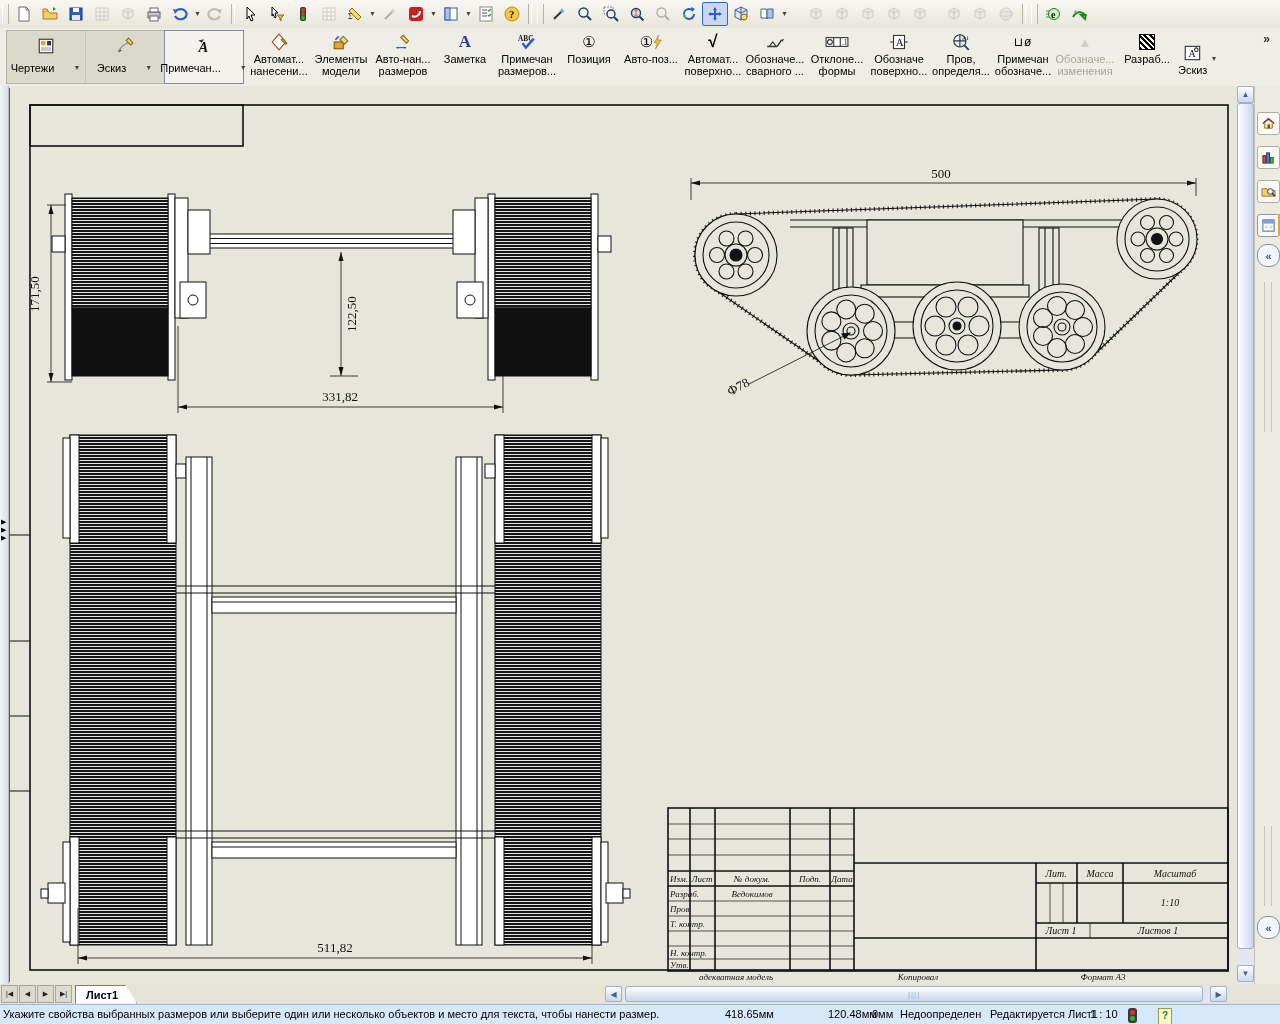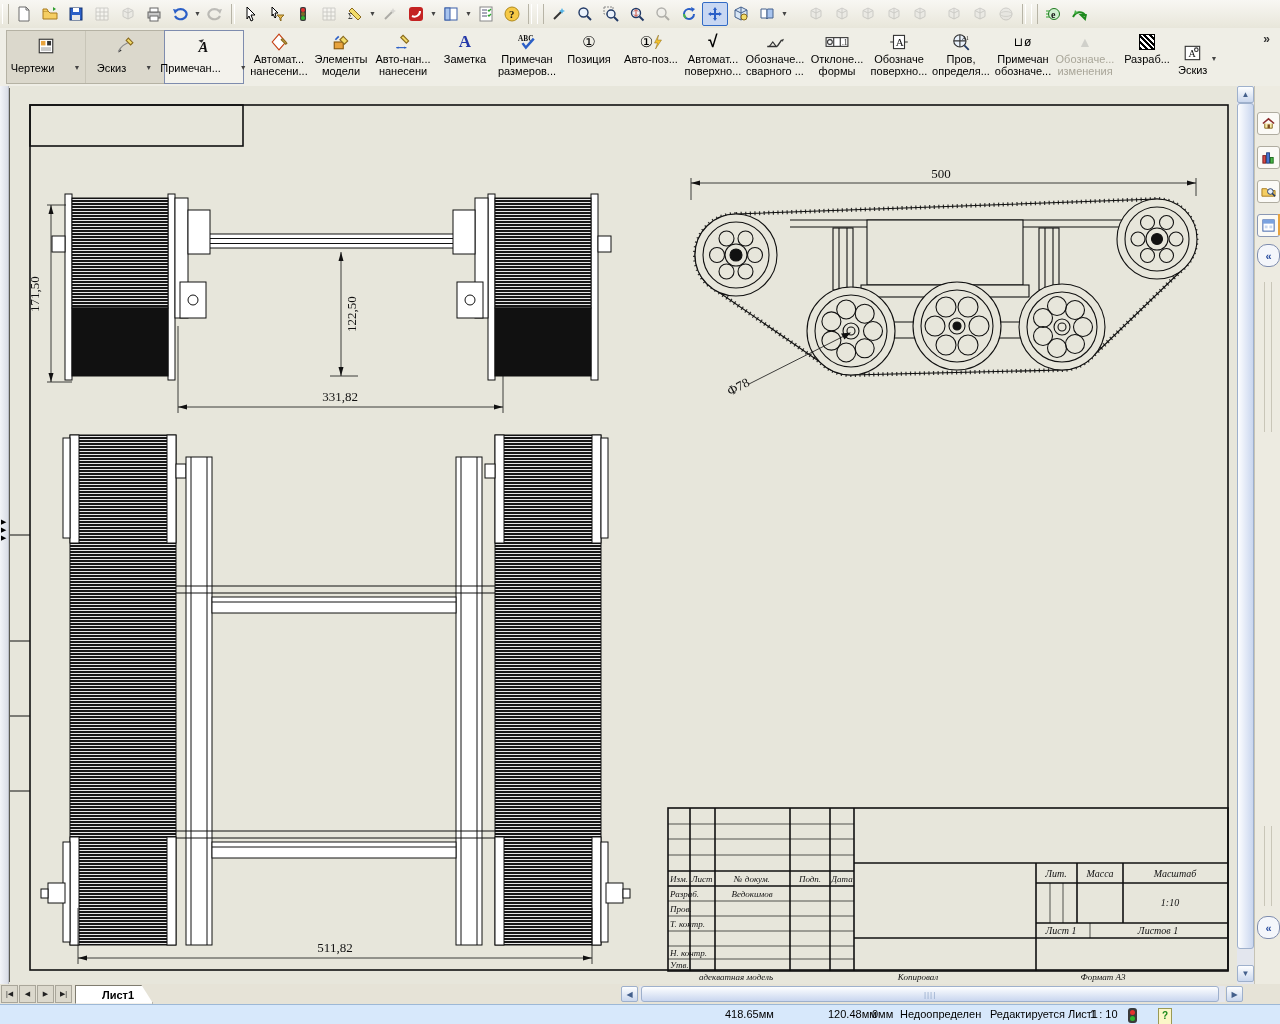--- a/index.html
+++ b/index.html
@@ -52,21 +52,21 @@
   .tpbtn svg{width:15px;height:15px;}
   .tpbtn.sel{border-color:#8A97B4;}
   .tpmark{position:absolute;left:23px;width:3px;height:21px;background:#E8A33D;}
   .chev{position:absolute;left:2px;width:21px;height:21px;border:1px solid #7E8CAE;border-radius:10px;
         color:#2B4FA0;font-weight:bold;font-size:11px;display:flex;align-items:center;justify-content:center;background:#F4F6FB;}
   .rails{position:absolute;left:9px;width:6px;border-left:1px solid #C9C6B8;border-right:1px solid #C9C6B8;}
   
   .tabrow{position:absolute;left:0;top:984px;width:1280px;height:20px;background:#E6E3D7;display:flex;align-items:center;}
   .navbtn{width:15px;height:16px;margin-left:1px;background:#DCD9CD;border:1px solid #A9A69A;
           font-size:7px;display:flex;align-items:center;justify-content:center;color:#222;}
-  .sheettab{height:18px;margin-left:3px;padding:0 18px 0 26px;background:#FFFFFF;border:1px solid #7F7C70;border-bottom:none;
+  .sheettab{height:18px;margin-left:3px;padding:0 18px 0 10px;background:#FFFFFF;border:1px solid #7F7C70;border-bottom:none;
             clip-path:polygon(0 0,calc(100% - 12px) 0,100% 100%,0 100%);
             display:flex;align-items:center;font-weight:bold;font-size:11px;}
   .tabfiller{flex:0 0 468px;height:20px;}
   .hbtn{width:17px;height:16px;background:linear-gradient(#FDFEFF,#CBD8EE);border:1px solid #9EB0CC;border-radius:2px;
         color:#44608C;font-size:8px;display:flex;align-items:center;justify-content:center;box-sizing:border-box;}
   .htrack{width:586px;height:16px;background:#E3E6EE;margin:0 1px;position:relative;}
   .hthumb{position:absolute;left:2px;top:0;width:578px;height:16px;background:linear-gradient(#FDFEFF,#C9D6EF);
           border:1px solid #9EB0CC;border-radius:3px;box-sizing:border-box;
           display:flex;align-items:center;justify-content:center;color:#8FA6C8;font-size:8px;letter-spacing:1px;}
   
@@ -488,21 +488,21 @@
       <span class="t2lbl"><span>Элементы</span><br><span>модели</span></span>
     </div>
     <div class="t2btn">
       <span class="t2icon">
           <svg width="18" height="18" viewBox="0 0 16 16">
             <path d="M2 13h9" stroke="#2B5FC7"></path>
             <path d="M2 13l2-1v2zM11 13l-2-1v2z" fill="#2B5FC7"></path>
             <path d="M8 2l5 5-2 2-5-5z" fill="#F2DC6A" stroke="#8A6A1E"></path>
           </svg>
         </span>
-      <span class="t2lbl"><span>Авто-нан...</span><br><span>нанесени</span></span>
+      <span class="t2lbl"><span>Авто-нан...</span><br><span>размеров</span></span>
     </div>
     <div class="t2btn">
       <span class="t2icon">
           <span style="color:#2438A8;font-weight:bold;font-size:17px;font-family:'Liberation Serif',serif">A</span>
         </span>
       <span class="t2lbl"><span>Заметка</span></span>
     </div>
     <div class="t2btn">
       <span class="t2icon">
           <svg width="22" height="18" viewBox="0 0 18 16">
@@ -941,20 +941,21 @@
       </span>
     <span class="tabfiller"></span>
     <span class="hbtn">◀</span>
     <span class="htrack">
       <span class="hthumb">||||</span>
     </span>
     <span class="hbtn">▶</span>
   </div>
 
   <div class="status">
+    <span style="left:3px">Укажите свойства выбранных размеров или выберите один или несколько объектов и место для текста, чтобы нанести размер.</span>
     <span style="left:725px">418.65мм</span>
     <span style="left:828px">120.48мм</span>
     <span style="left:872px">0мм</span>
     <span style="left:900px">Недоопределен</span>
     <span style="left:990px">Редактируется Лист1</span>
     <span style="left:1090px">1 : 10</span>
     <span class="tlight" style="left:1128px">
       <i style="top:2px;background:#E53030"></i>
         <i style="top:8px;background:#2FB52F"></i>
     </span>

